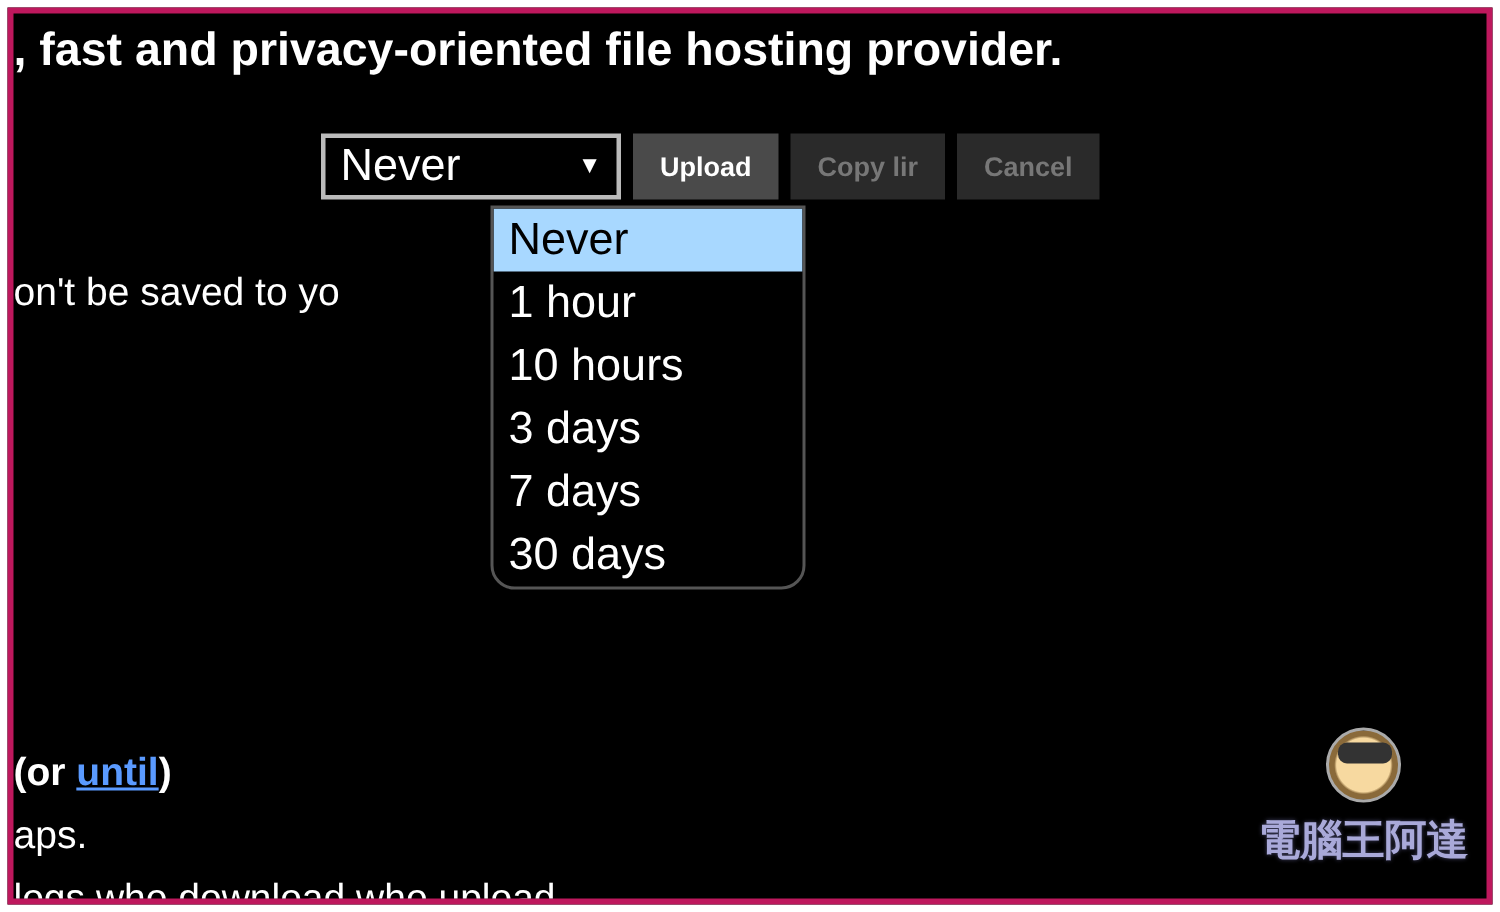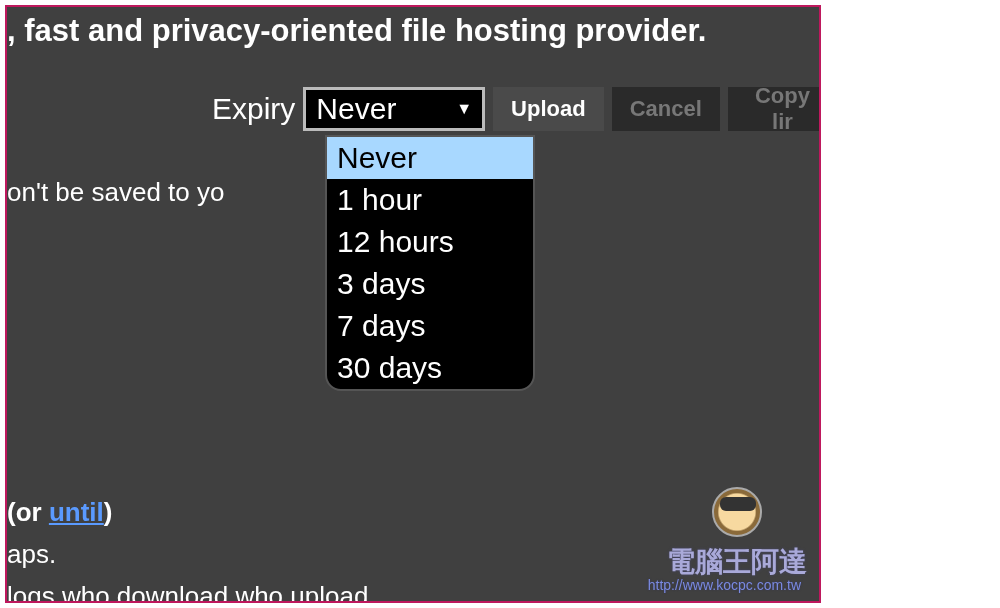--- a/index.html
+++ b/index.html
@@ -8,24 +8,24 @@
       width: 1000px;
       height: 608px;
       overflow: hidden;
       font-family: Arial, sans-serif;
       position: relative;
     }
     .screenshot {
       position: absolute;
       top: 5px;
       left: 5px;
-      width: 816px;
+      width: 990px;
       height: 598px;
-      background: #404040;
-      border: 2px solid #be185d;
+      background: #000000;
+      border: 4px solid #be185d;
       overflow: hidden;
     }
     .tagline {
       position: absolute;
       top: 6px;
       left: 0;
       color: #fff;
       font-size: 31px;
       font-weight: bold;
       white-space: nowrap;
@@ -58,21 +58,21 @@
       font-size: 30px;
       flex: 1;
     }
     .chevron {
       color: #fff;
       font-size: 16px;
     }
     .btn {
       height: 44px;
       padding: 0 18px;
-      font-size: 22px;
+      font-size: 18px;
       font-weight: bold;
       border: none;
       cursor: pointer;
       display: flex;
       align-items: center;
     }
     .btn-upload {
       background: #4a4a4a;
       color: #fff;
     }
@@ -154,47 +154,45 @@
     }
   </style>
 </head>
 <body>
 
 <div class="screenshot">
 
   <div class="tagline">, fast and privacy-oriented file hosting provider.</div>
 
   <div class="controls">
-    <span class="expiry-label">Expiry</span>
     <div class="select-box">
       <span class="select-value">Never</span>
       <span class="chevron">▼</span>
     </div>
     <button class="btn btn-upload">Upload</button>
+    <button class="btn btn-disabled">Copy lir</button>
     <button class="btn btn-disabled">Cancel</button>
-    <button class="btn btn-disabled">Copy lir</button>
   </div>
 
   <div class="dropdown">
     <div class="dropdown-item selected">Never</div>
     <div class="dropdown-item">1 hour</div>
-    <div class="dropdown-item">12 hours</div>
+    <div class="dropdown-item">10 hours</div>
     <div class="dropdown-item">3 days</div>
     <div class="dropdown-item">7 days</div>
     <div class="dropdown-item">30 days</div>
   </div>
 
   <div class="body-text bt1">on't be saved to yo</div>
 
   <div class="body-text bt2">
     <span>(or </span><span class="link">until</span><span>)</span>
   </div>
 
   <div class="body-text bt3">aps.</div>
   <div class="body-text bt4">logs who download who upload</div>
 
   <div class="watermark">
     <div class="watermark-face"></div>
     <span>電腦王阿達</span>
   </div>
-  <div class="watermark-url">http://www.kocpc.com.tw</div>
 
 </div>
 
 </body></html>

